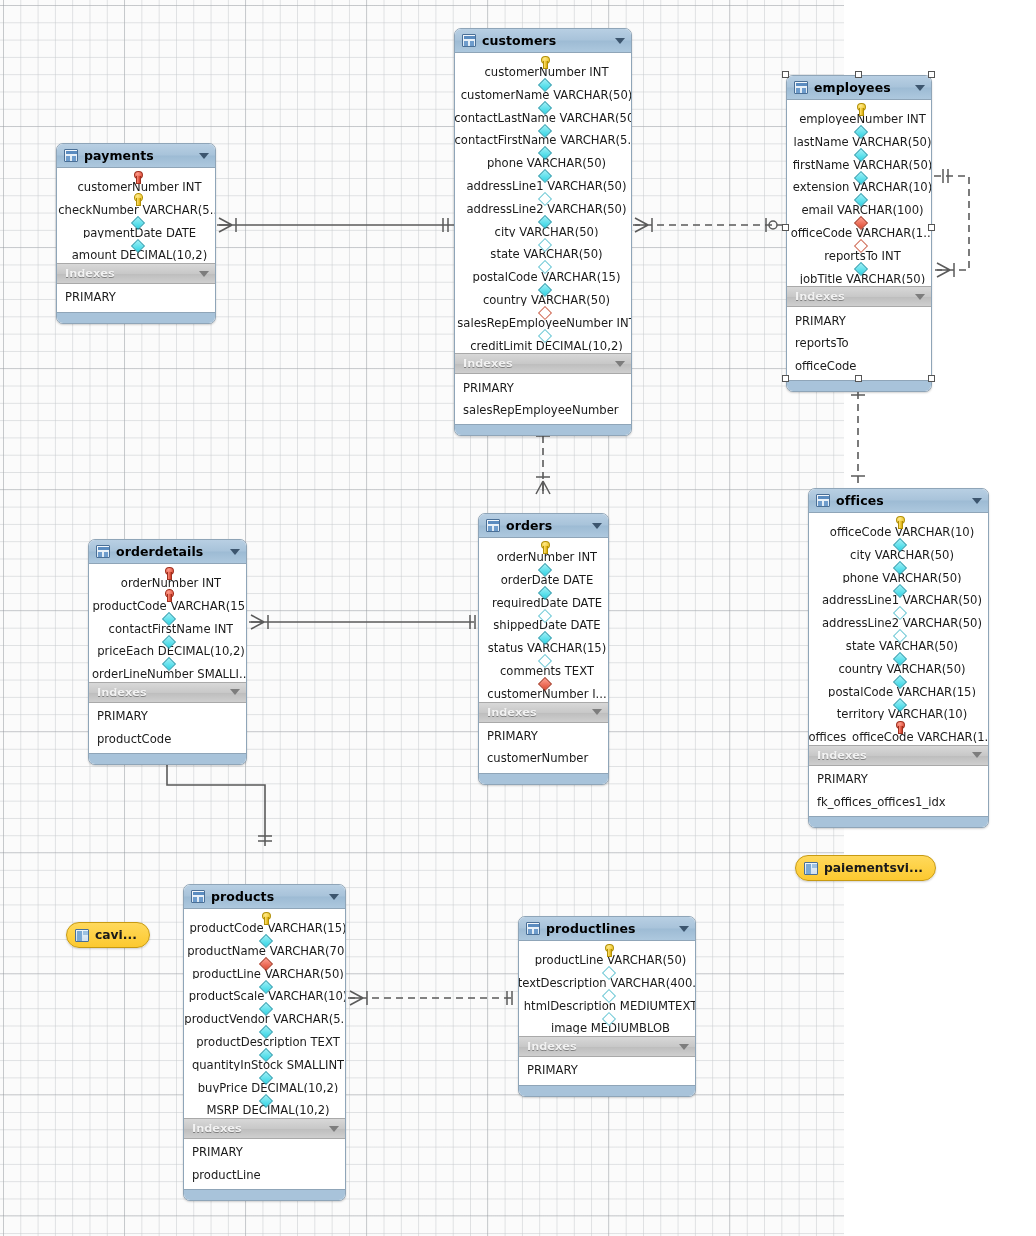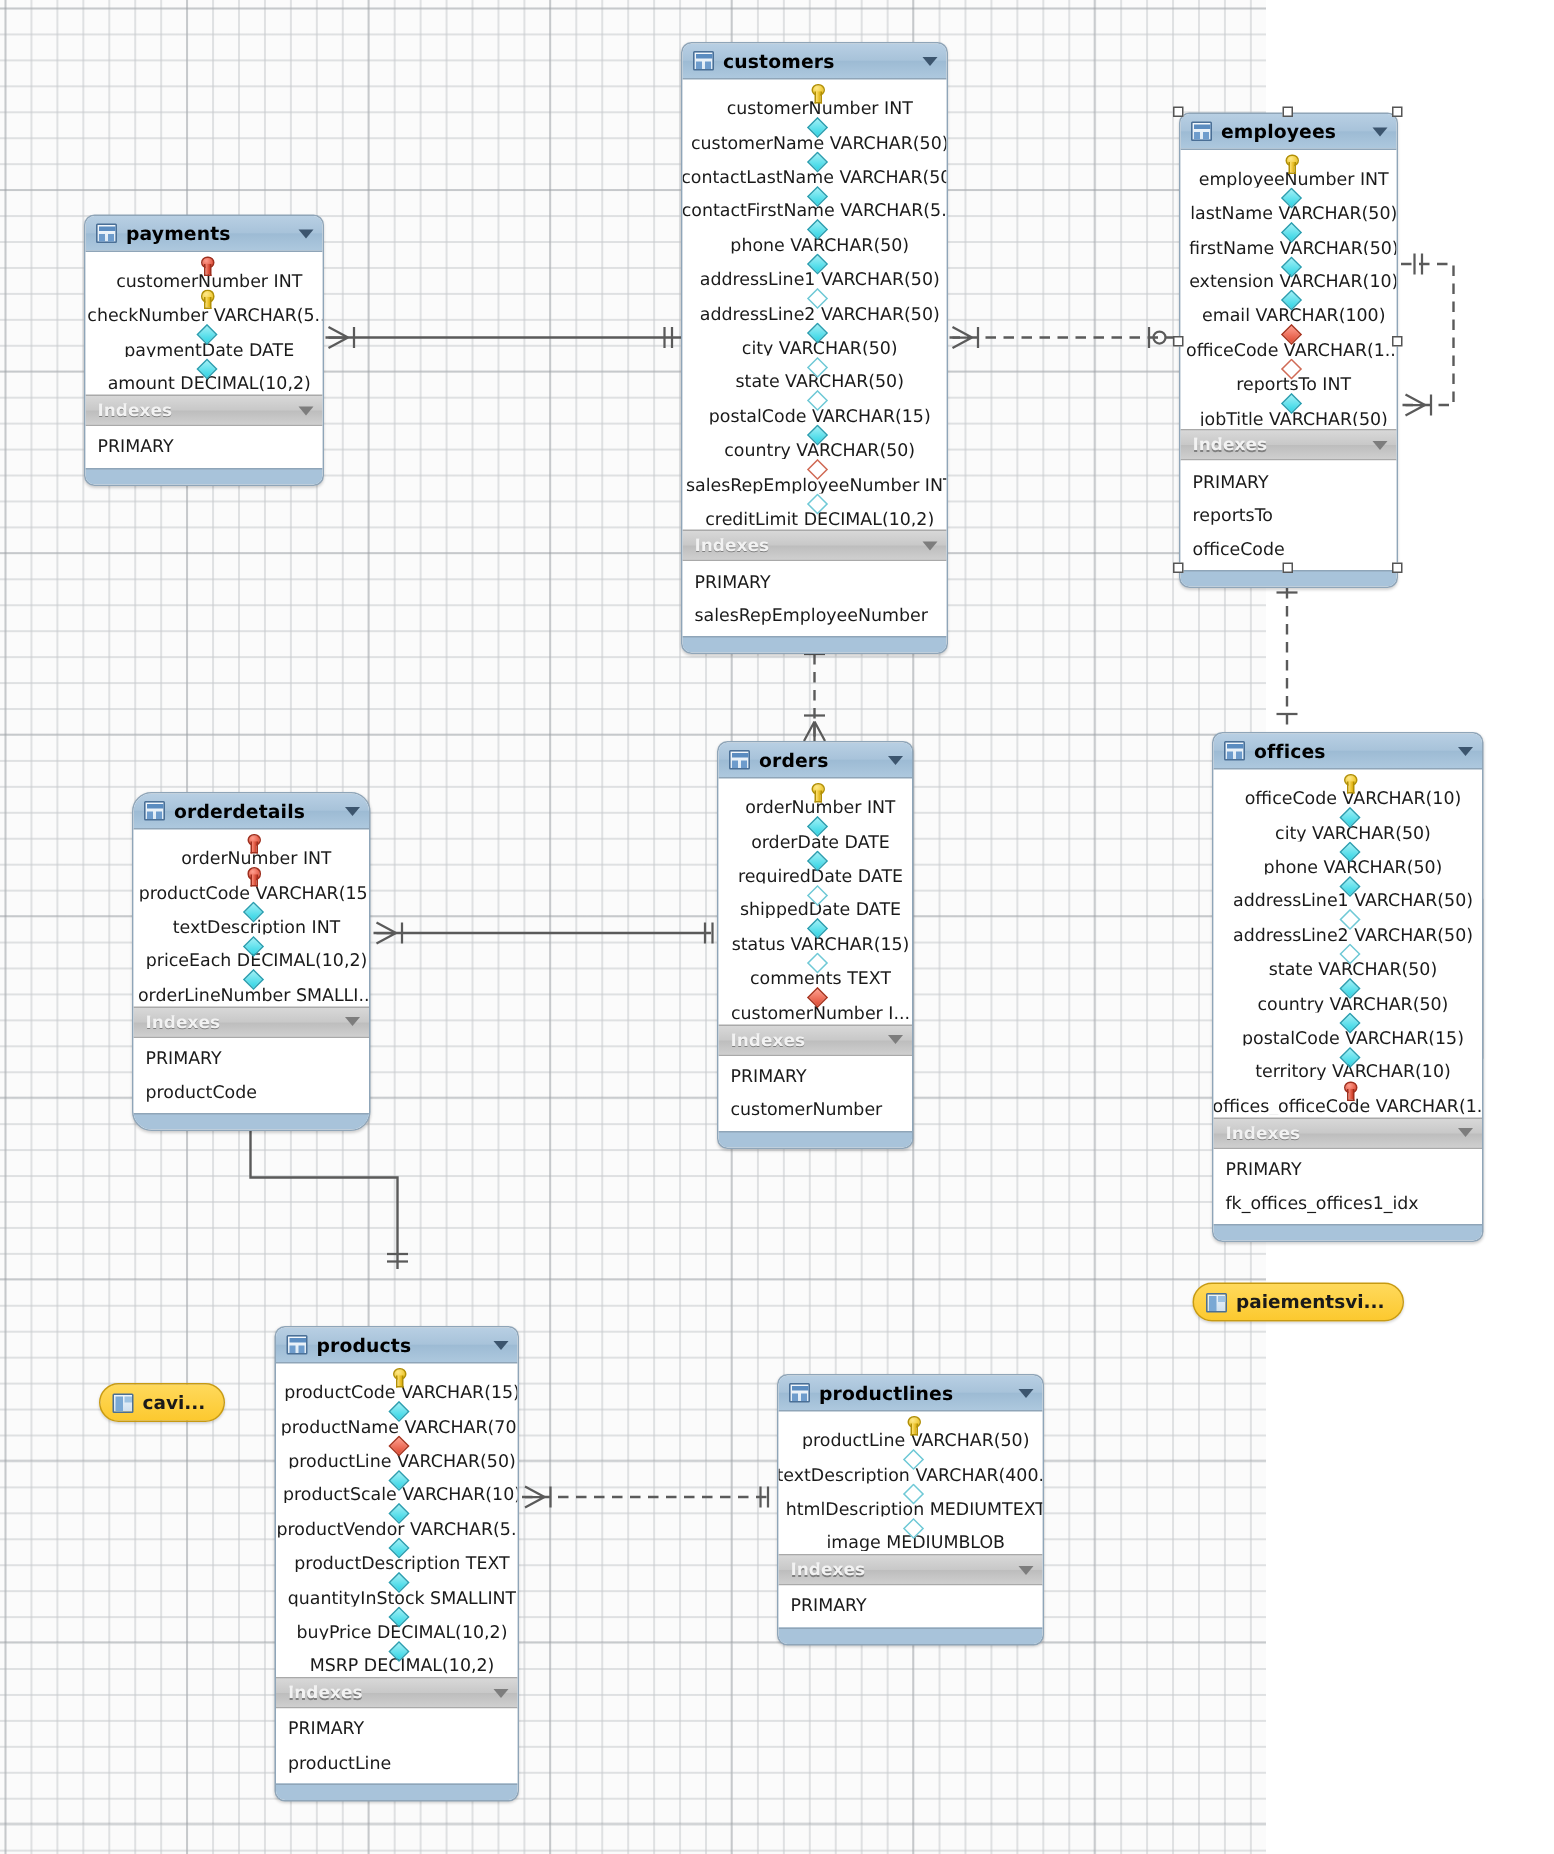--- a/index.html
+++ b/index.html
@@ -437,21 +437,21 @@
       <span>Indexes</span>
       <span class="caret gry"></span>
     </div>
     <div class="idxs">
       <div class="idx">PRIMARY</div>
       <div class="idx">fk_offices_offices1_idx</div>
     </div>
     <div class="ftr"></div>
   </div>
 
-  <div class="tbl" style="left:478px; top:494px; width:131px;">
+  <div class="tbl" style="left:478px; top:513px; width:131px;">
     <div class="hdr">
       <span class="tico">
           <i></i>
         </span>
       <span class="tname">orders</span>
       <span class="caret"></span>
     </div>
     <div class="cols">
       <div class="col">
           <span class="ic key"></span>
@@ -486,40 +486,40 @@
       <span>Indexes</span>
       <span class="caret gry"></span>
     </div>
     <div class="idxs">
       <div class="idx">PRIMARY</div>
       <div class="idx">customerNumber</div>
     </div>
     <div class="ftr"></div>
   </div>
 
-  <div class="tbl" style="left:88px; top:528px; width:159px;border-radius:13px;">
+  <div class="tbl" style="left:88px; top:539px; width:159px;">
     <div class="hdr">
       <span class="tico">
           <i></i>
         </span>
       <span class="tname">orderdetails</span>
       <span class="caret"></span>
     </div>
     <div class="cols">
       <div class="col">
           <span class="ic keyr"></span>
           <span class="lbl">orderNumber INT</span>
         </div>
       <div class="col">
           <span class="ic keyr"></span>
           <span class="lbl">productCode VARCHAR(15)</span>
         </div>
       <div class="col">
           <span class="ic d dfill"></span>
-          <span class="lbl">textDescription INT</span>
+          <span class="lbl">contactFirstName INT</span>
         </div>
       <div class="col">
           <span class="ic d dfill"></span>
           <span class="lbl">priceEach DECIMAL(10,2)</span>
         </div>
       <div class="col">
           <span class="ic d dfill"></span>
           <span class="lbl">orderLineNumber SMALLI...</span>
         </div>
     </div>

